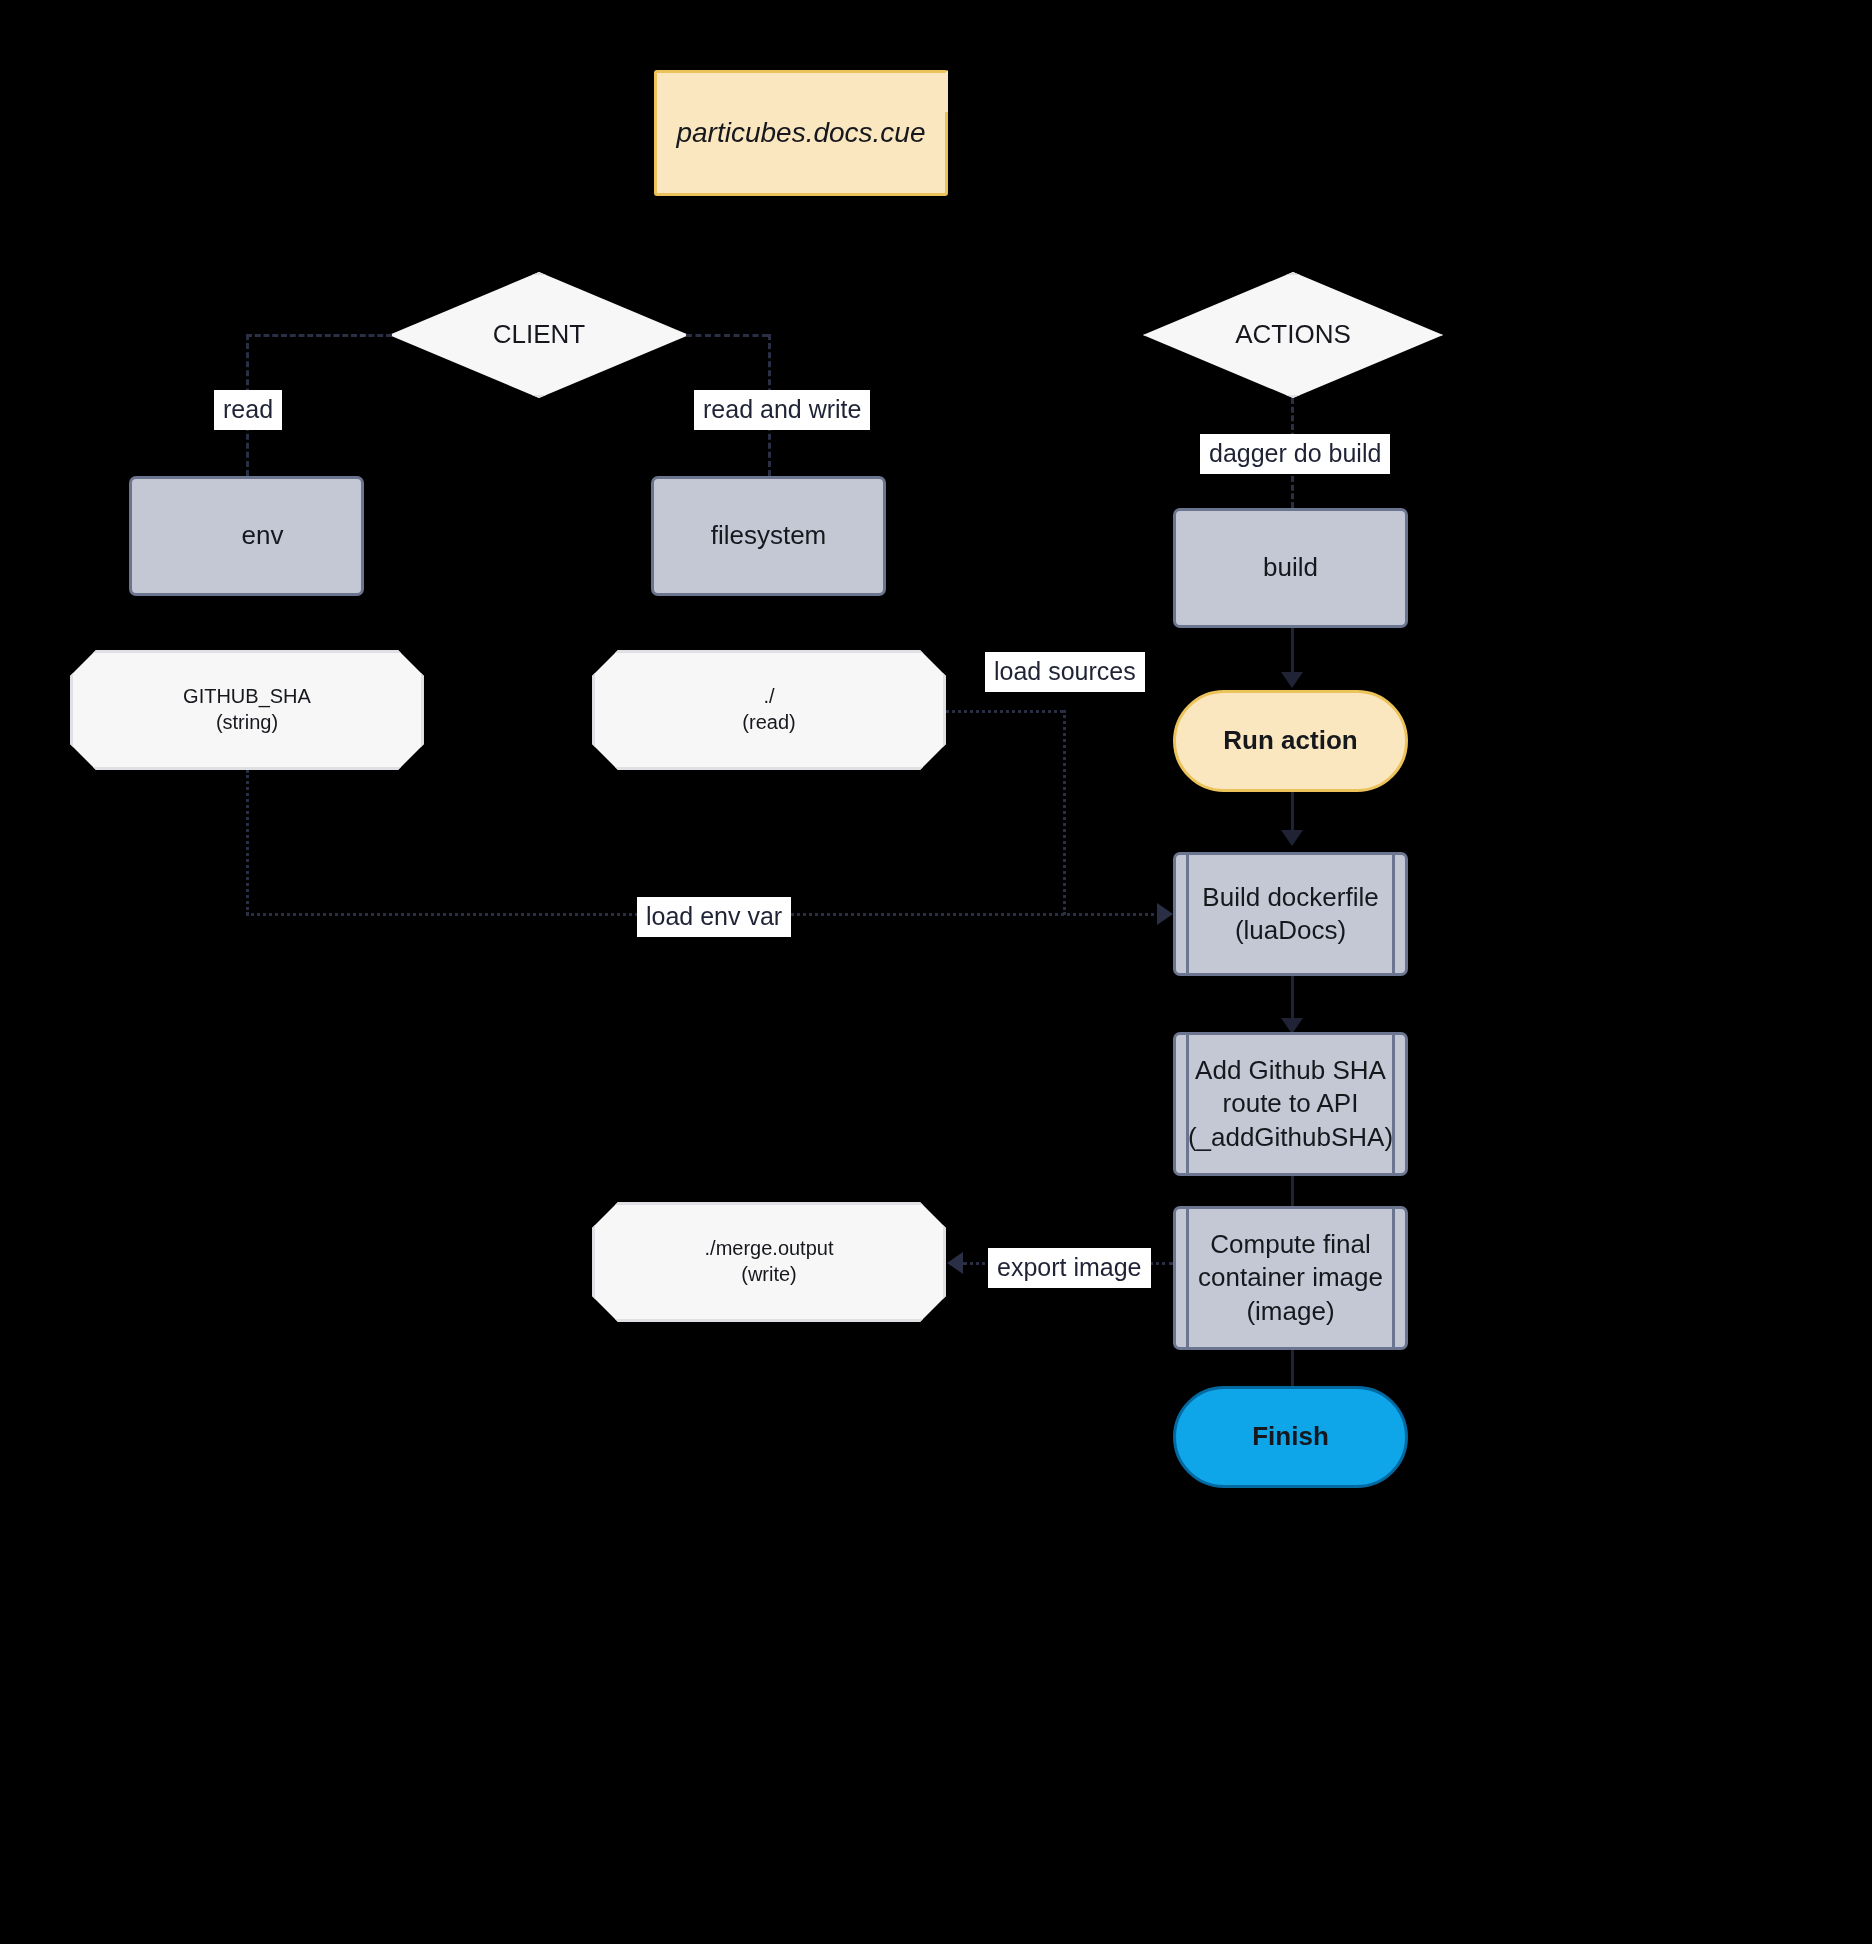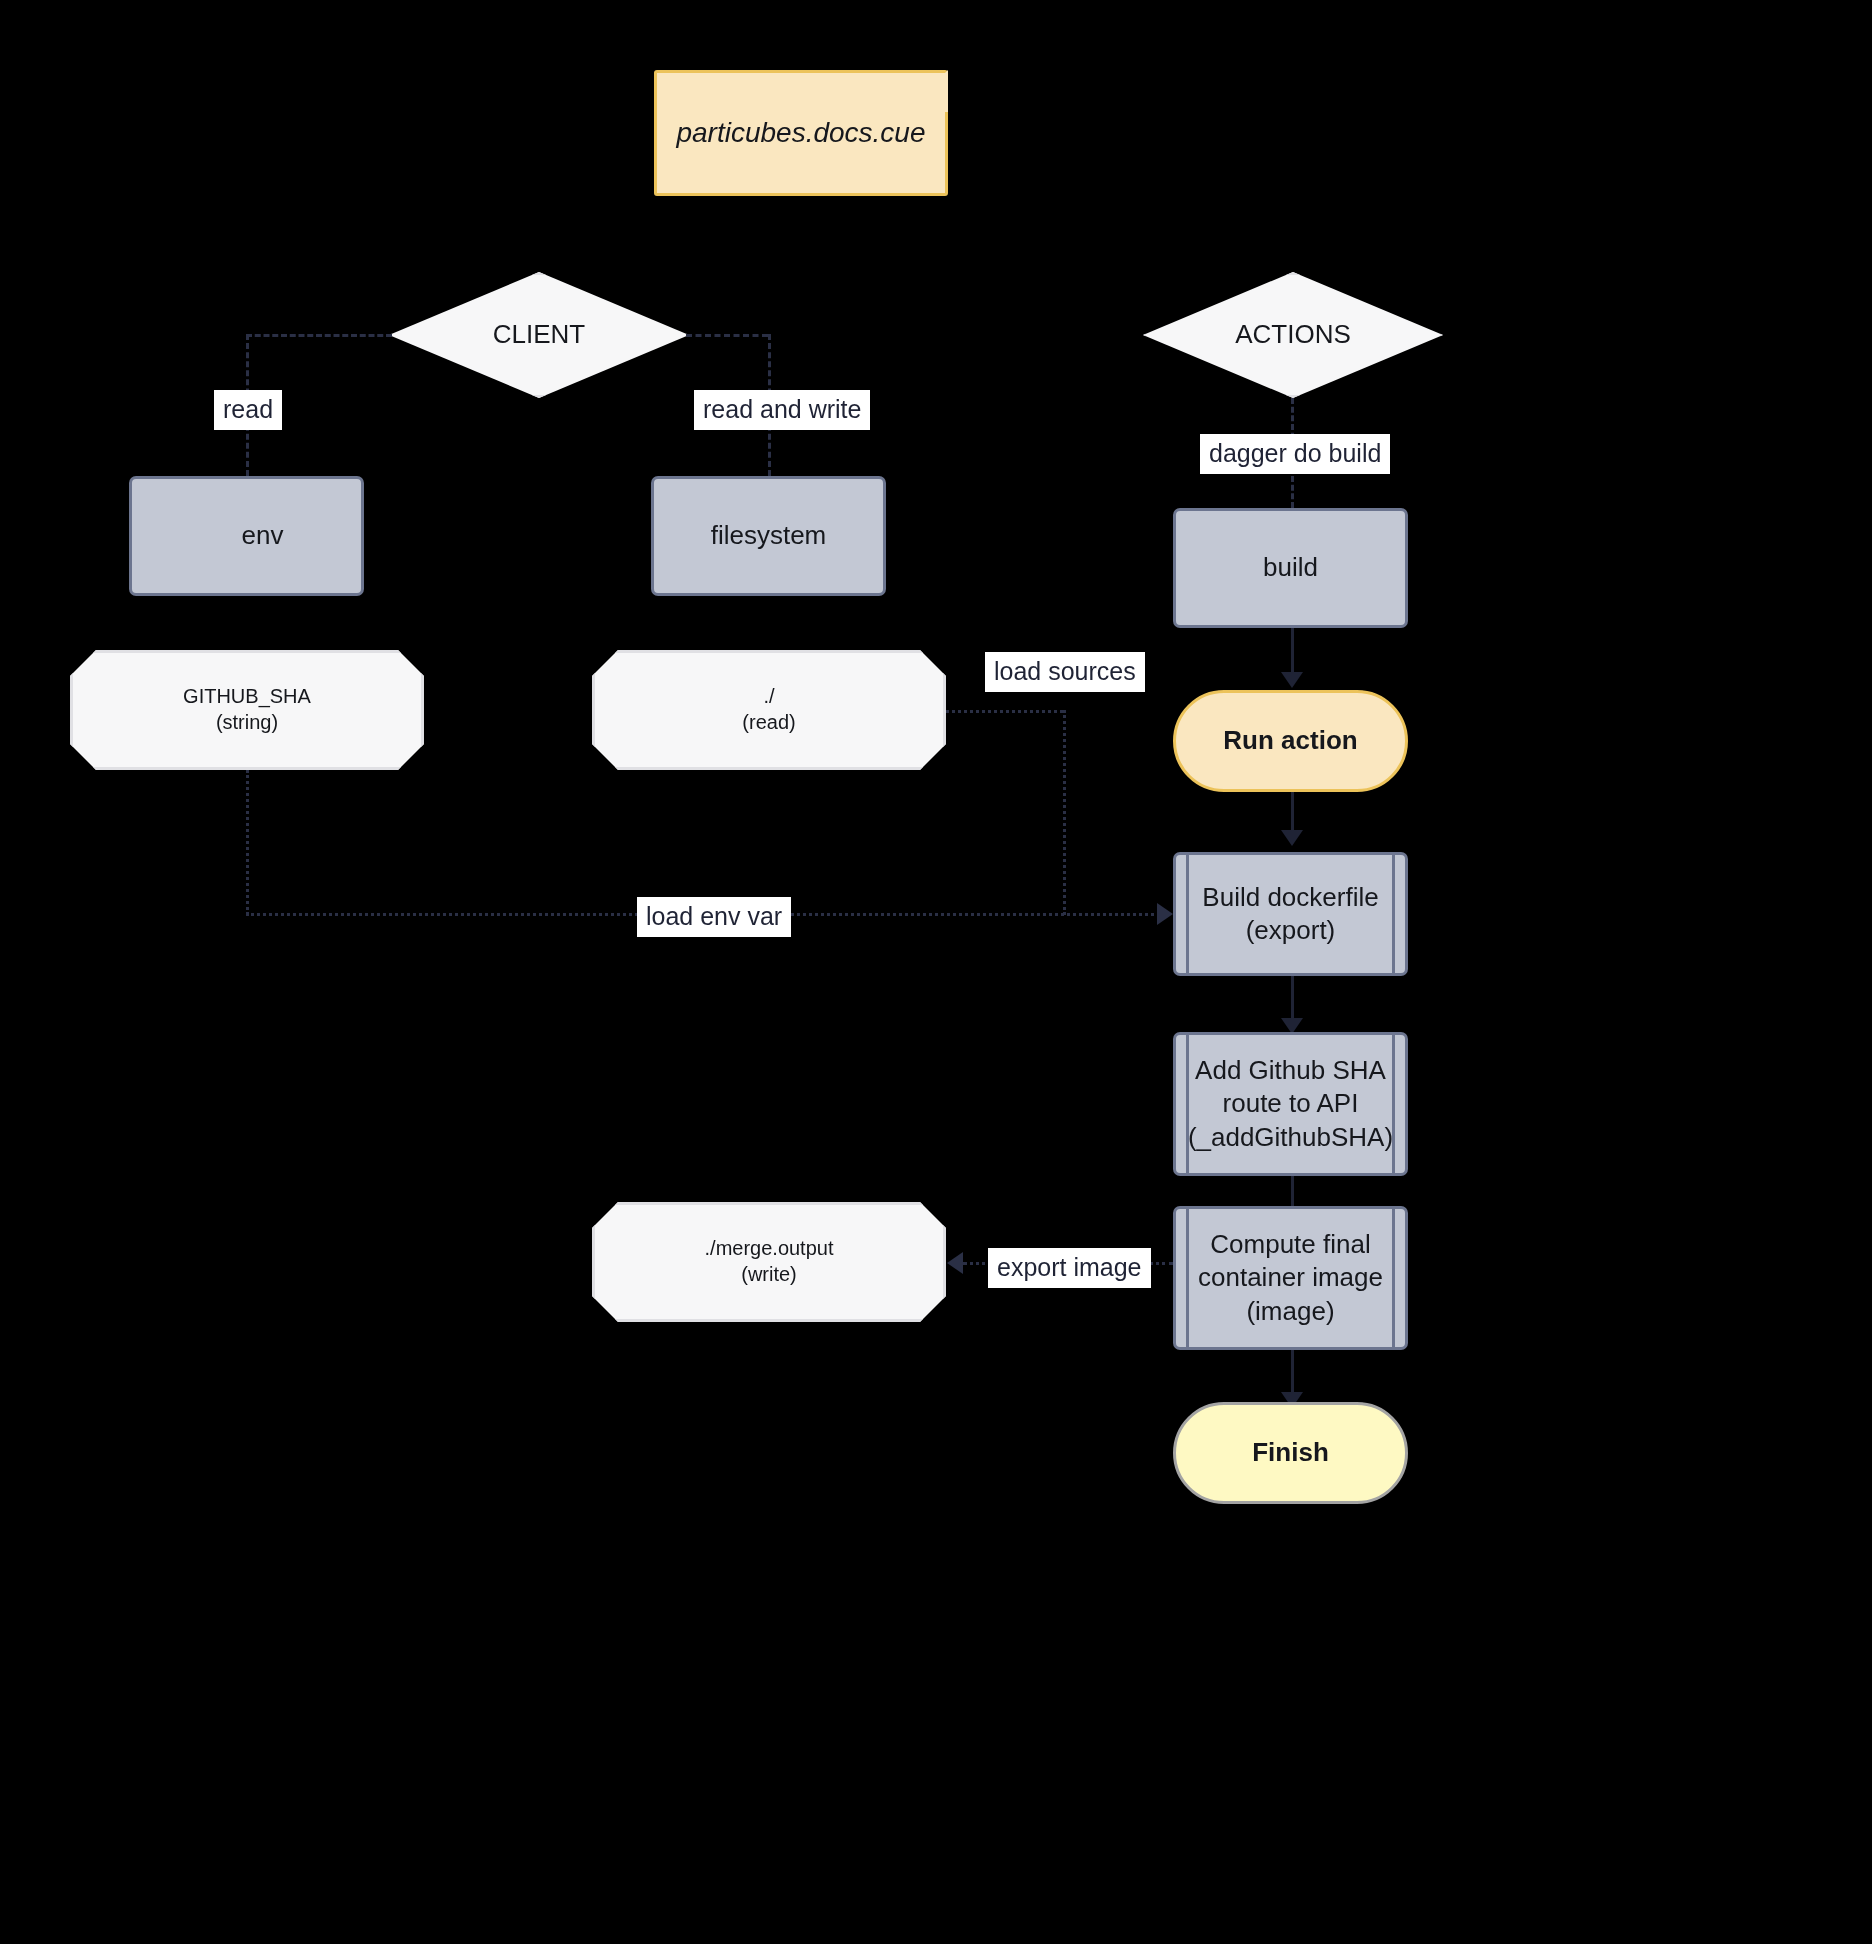--- a/index.html
+++ b/index.html
@@ -35,21 +35,21 @@
 
   
   .octa{background:#f7f7f8;border:3px solid #e0e0e4;
         clip-path:polygon(26px 0,calc(100% - 26px) 0,100% 26px,100% calc(100% - 26px),
                           calc(100% - 26px) 100%,26px 100%,0 calc(100% - 26px),0 26px);
         color:#16181d;font-size:20px;}
 
   
   .stad{border-radius:999px;font-weight:bold;font-size:26px;color:#16181d;}
   .stad.amber{background:#fae7c0;border:3px solid #ecc35a;}
-  .stad.green{background:#fef9c3;border:3px solid #a3a3a3;margin-top:16px;}
+  .stad.green{background:#0ea5e9;border:3px solid #0369a1;}
 
   
   .edge{position:absolute;}
   .ln-v{position:absolute;width:0;}
   .ln-h{position:absolute;height:0;}
   .dash{border-left:3px dashed #2a2f45;}
   .dash-h{border-top:3px dashed #2a2f45;}
   .dot{border-left:3px dotted #2a2f45;}
   .dot-h{border-top:3px dotted #2a2f45;}
   .solid{border-left:3px solid #1f2335;}
@@ -131,21 +131,21 @@
   <div class="ln-v dot edge" style="left:246px;top:770px;height:145px;"></div>
   <div class="ln-h dot-h edge" style="left:246px;top:913px;width:920px;"></div>
   <div class="arr-r" style="left:1157px;top:903px;"></div>
   <div class="elabel" style="left:637px;top:897px;">load env var</div>
 
   <div class="ln-v solid edge" style="left:1291px;top:792px;height:42px;"></div>
   <div class="arr-d" style="left:1281px;top:830px;"></div>
 
   <div class="node subr" style="left:1173px;top:852px;width:235px;height:124px;flex-direction:column;">
     <span>Build dockerfile</span>
-    <span>(export)</span>
+    <span>(luaDocs)</span>
   </div>
 
   <div class="ln-v solid edge" style="left:1291px;top:976px;height:46px;"></div>
   <div class="arr-d" style="left:1281px;top:1018px;"></div>
 
   <div class="node subr" style="left:1173px;top:1032px;width:235px;height:144px;flex-direction:column;">
     <span>Add Github SHA</span>
     <span>route to API</span>
     <span>(_addGithubSHA)</span>
   </div>

